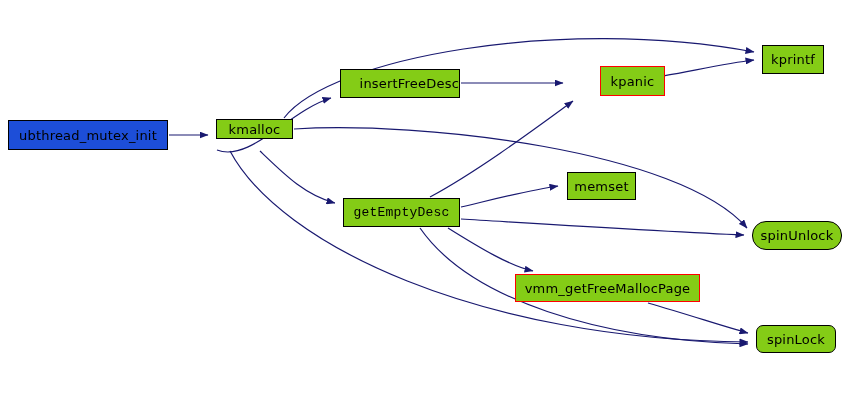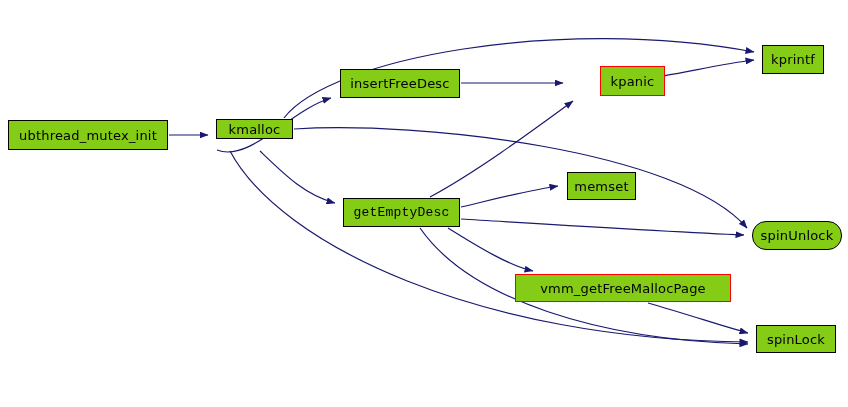--- a/index.html
+++ b/index.html
@@ -29,21 +29,21 @@
     align-items: center;
     justify-content: center;
     background: #84cc16;
     border: 1px solid #000000;
     font-size: 13px;
     color: #000000;
     white-space: nowrap;
     letter-spacing: 0.2px;
   }
   .node.highlight {
-    background: #84cc16;
+    background: #1d4ed8;
     border: 1px solid #000000;
   }
   .node.red {
     border: 1px solid #ff0000;
   }
   .node-label {
     pointer-events: none;
   }
 </style>
 </head>
@@ -75,39 +75,39 @@
       </g>
   </svg>
 
   <div id="nodes-group">
       <div class="node highlight" style="left: 8px; top: 120px; width: 160px; height: 30px;">
         <span class="node-label">ubthread_mutex_init</span>
       </div>
       <div class="node" style="left: 216px; top: 119px; width: 77px; height: 20px;">
         <span class="node-label">kmalloc</span>
       </div>
-      <div class="node" style="left: 340px; top: 69px; width: 120px; height: 29px;">
+      <div class="node" style="left: 340px; top: 69px; width: 120px; height: 29px; justify-content: flex-end;">
         <span class="node-label">insertFreeDesc</span>
       </div>
       <div class="node red" style="left: 600px; top: 66px; width: 65px; height: 30px;">
         <span class="node-label">kpanic</span>
       </div>
       <div class="node" style="left: 762px; top: 45px; width: 62px; height: 29px;">
         <span class="node-label">kprintf</span>
       </div>
       <div class="node" style="left: 343px; top: 198px; width: 117px; height: 29px; font-family: Liberation Mono, monospace;">
         <span class="node-label">getEmptyDesc</span>
       </div>
       <div class="node" style="left: 567px; top: 172px; width: 69px; height: 28px;">
         <span class="node-label">memset</span>
       </div>
       <div class="node" style="left: 752px; top: 221px; width: 90px; height: 29px; border-radius: 14px;">
         <span class="node-label">spinUnlock</span>
       </div>
-      <div class="node red" style="left: 515px; top: 274px; width: 216px; height: 28px;">
+      <div class="node red" style="left: 515px; top: 274px; width: 185px; height: 28px;">
         <span class="node-label">vmm_getFreeMallocPage</span>
       </div>
-      <div class="node" style="left: 756px; top: 325px; width: 80px; height: 28px;">
+      <div class="node" style="left: 756px; top: 325px; width: 80px; height: 28px; border-radius: 7px;">
         <span class="node-label">spinLock</span>
       </div>
     </div>
 
 </div>
 
 </body></html>

